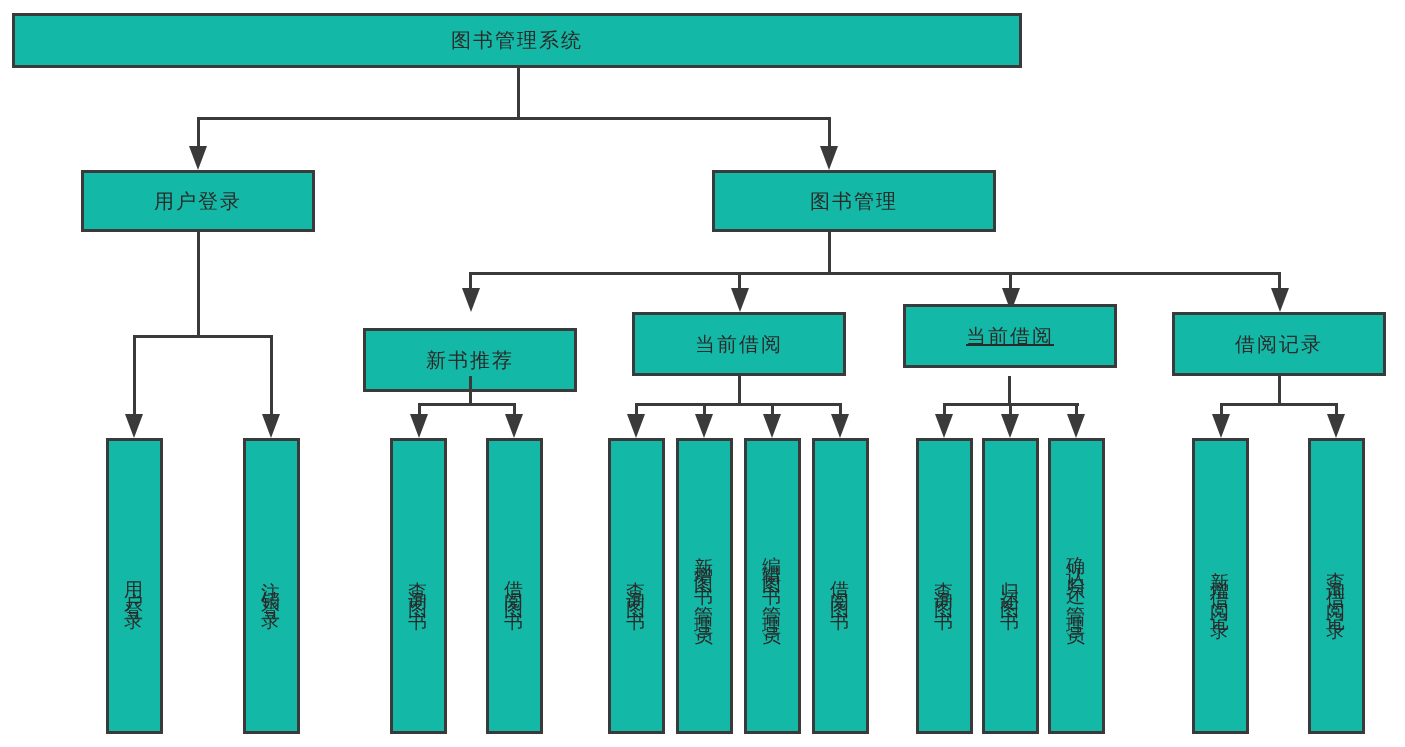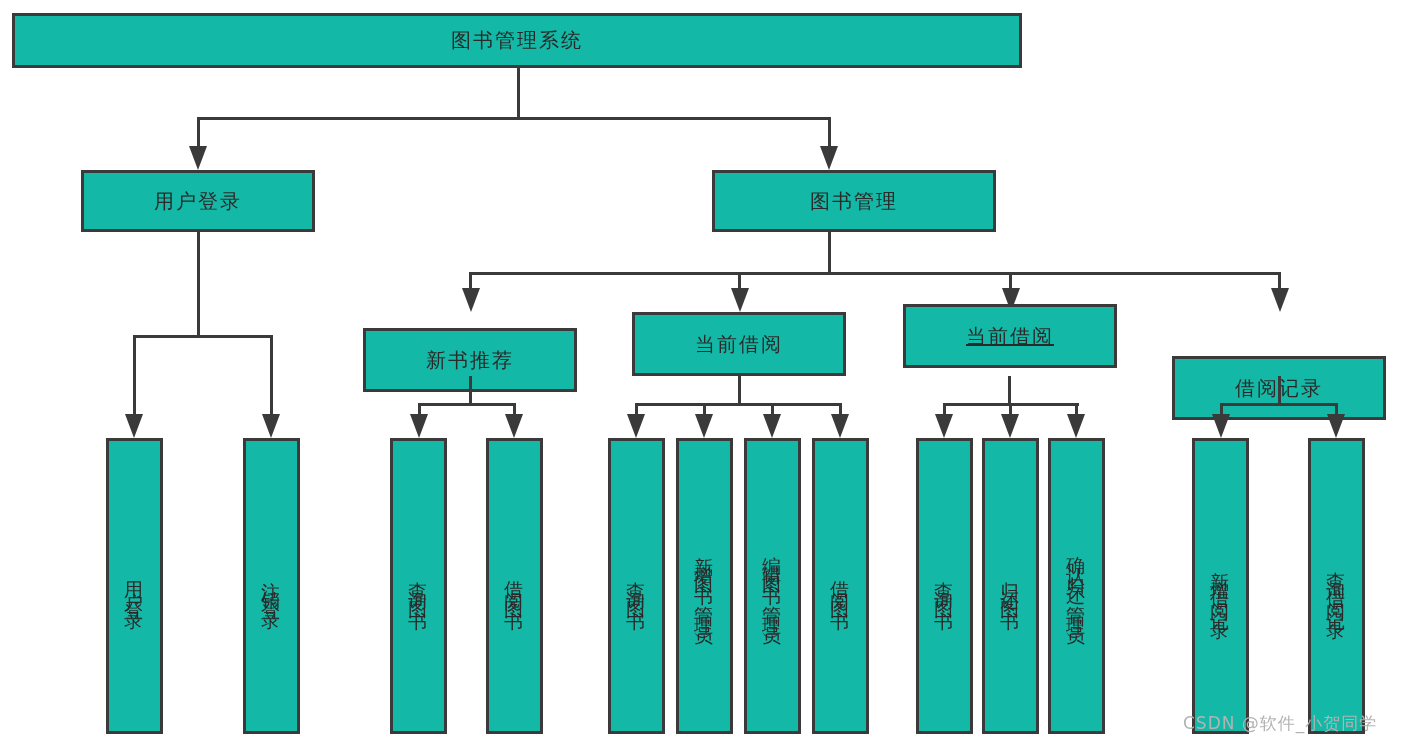--- a/index.html
+++ b/index.html
@@ -79,21 +79,21 @@
 
   <div class="box box-h" style="left:363px;top:328px;width:214px;height:64px;">
     <span>新书推荐</span>
   </div>
   <div class="box box-h" style="left:632px;top:312px;width:214px;height:64px;">
     <span>当前借阅</span>
   </div>
   <div class="box box-h" style="left:903px;top:304px;width:214px;height:64px;text-decoration:underline;">
     <span>当前借阅</span>
   </div>
-  <div class="box box-h" style="left:1172px;top:312px;width:214px;height:64px;margin-top:44px;">
+  <div class="box box-h" style="left:1172px;top:312px;width:214px;height:64px;">
     <span>借阅记录</span>
   </div>
 
   <div class="vline" style="left:469px;top:376px;height:27px;"></div>
   <div class="hline" style="left:418px;top:403px;width:98px;"></div>
   <div class="vline" style="left:418px;top:403px;height:13px;"></div>
   <div class="ahead" style="left:410px;top:414px;"></div>
   <div class="vline" style="left:513px;top:403px;height:13px;"></div>
   <div class="ahead" style="left:505px;top:414px;"></div>
   <div class="box box-v" style="left:390px;top:438px;width:57px;height:296px;">
@@ -150,15 +150,14 @@
   <div class="ahead" style="left:1212px;top:414px;"></div>
   <div class="vline" style="left:1335px;top:403px;height:13px;"></div>
   <div class="ahead" style="left:1327px;top:414px;"></div>
   <div class="box box-v" style="left:1192px;top:438px;width:57px;height:296px;">
     <span>新增借阅记录</span>
   </div>
   <div class="box box-v" style="left:1308px;top:438px;width:57px;height:296px;">
     <span>查询借阅记录</span>
   </div>
 
-  <div class="watermark">CSDN @软件_小贺同学</div>
 
 </div>
 
 </body></html>

